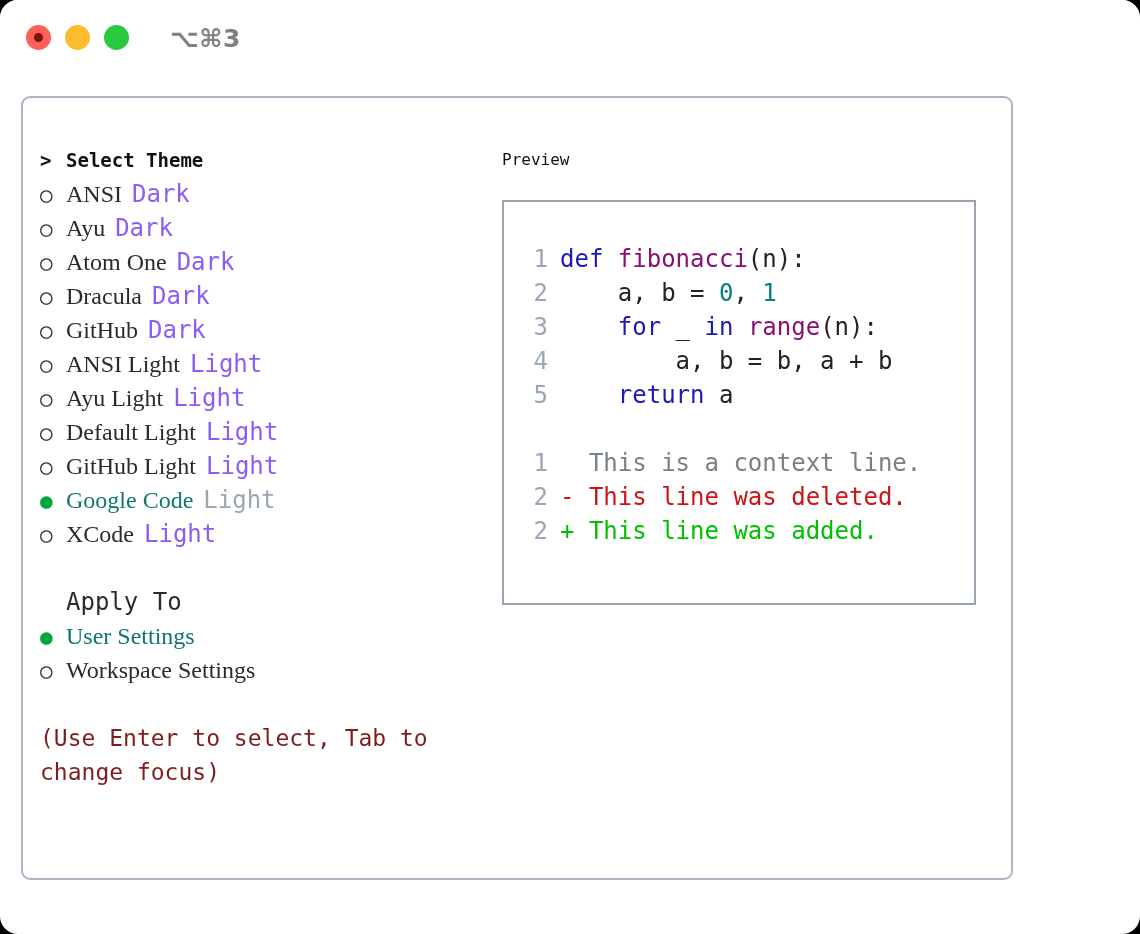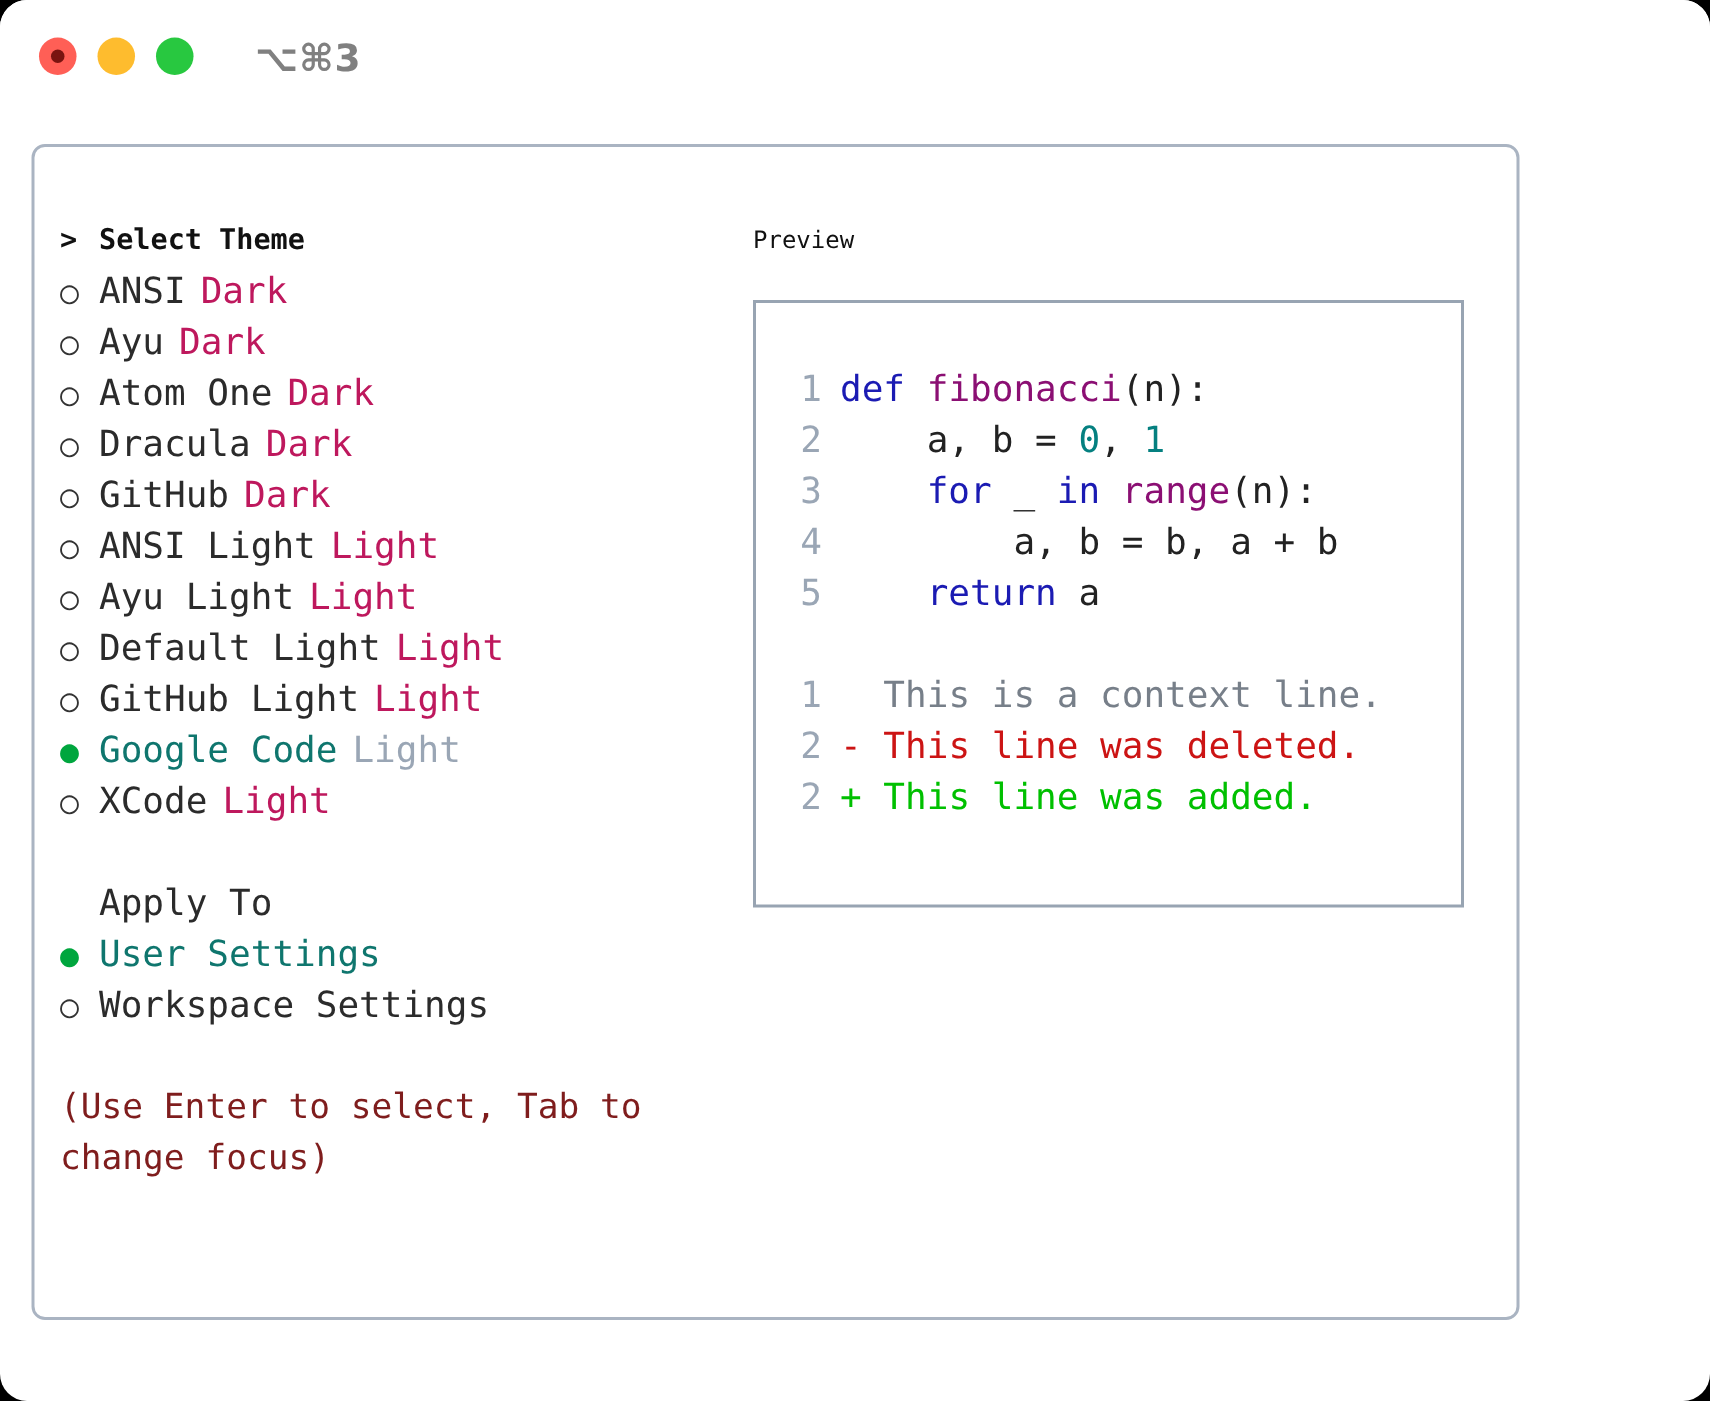--- a/index.html
+++ b/index.html
@@ -124,23 +124,23 @@
   }
   .opt-marker {
     display: inline-block;
     width: 26px;
     font-size: 21px;
     color: #333333;
     vertical-align: baseline;
   }
   .opt-row.selected .opt-marker { color: #00a63e; }
   .opt-row.selected .opt-label  { color: #0f766e; }
-  .opt-label { color: #2b2b2b; }
+  .opt-label { color: #2b2b2b; font-family: Liberation Serif, serif; }
   .opt-variant {
-    color: #be185d;
+    color: #8b5cf6;
     margin-left: 10px;
   }
   .opt-row.selected .opt-variant { color: #9aa6b5; }
 
   .section-spacer { height: 34px; }
 
   .section-label {
     height: 34px;
     line-height: 34px;
     font-size: 24px;

